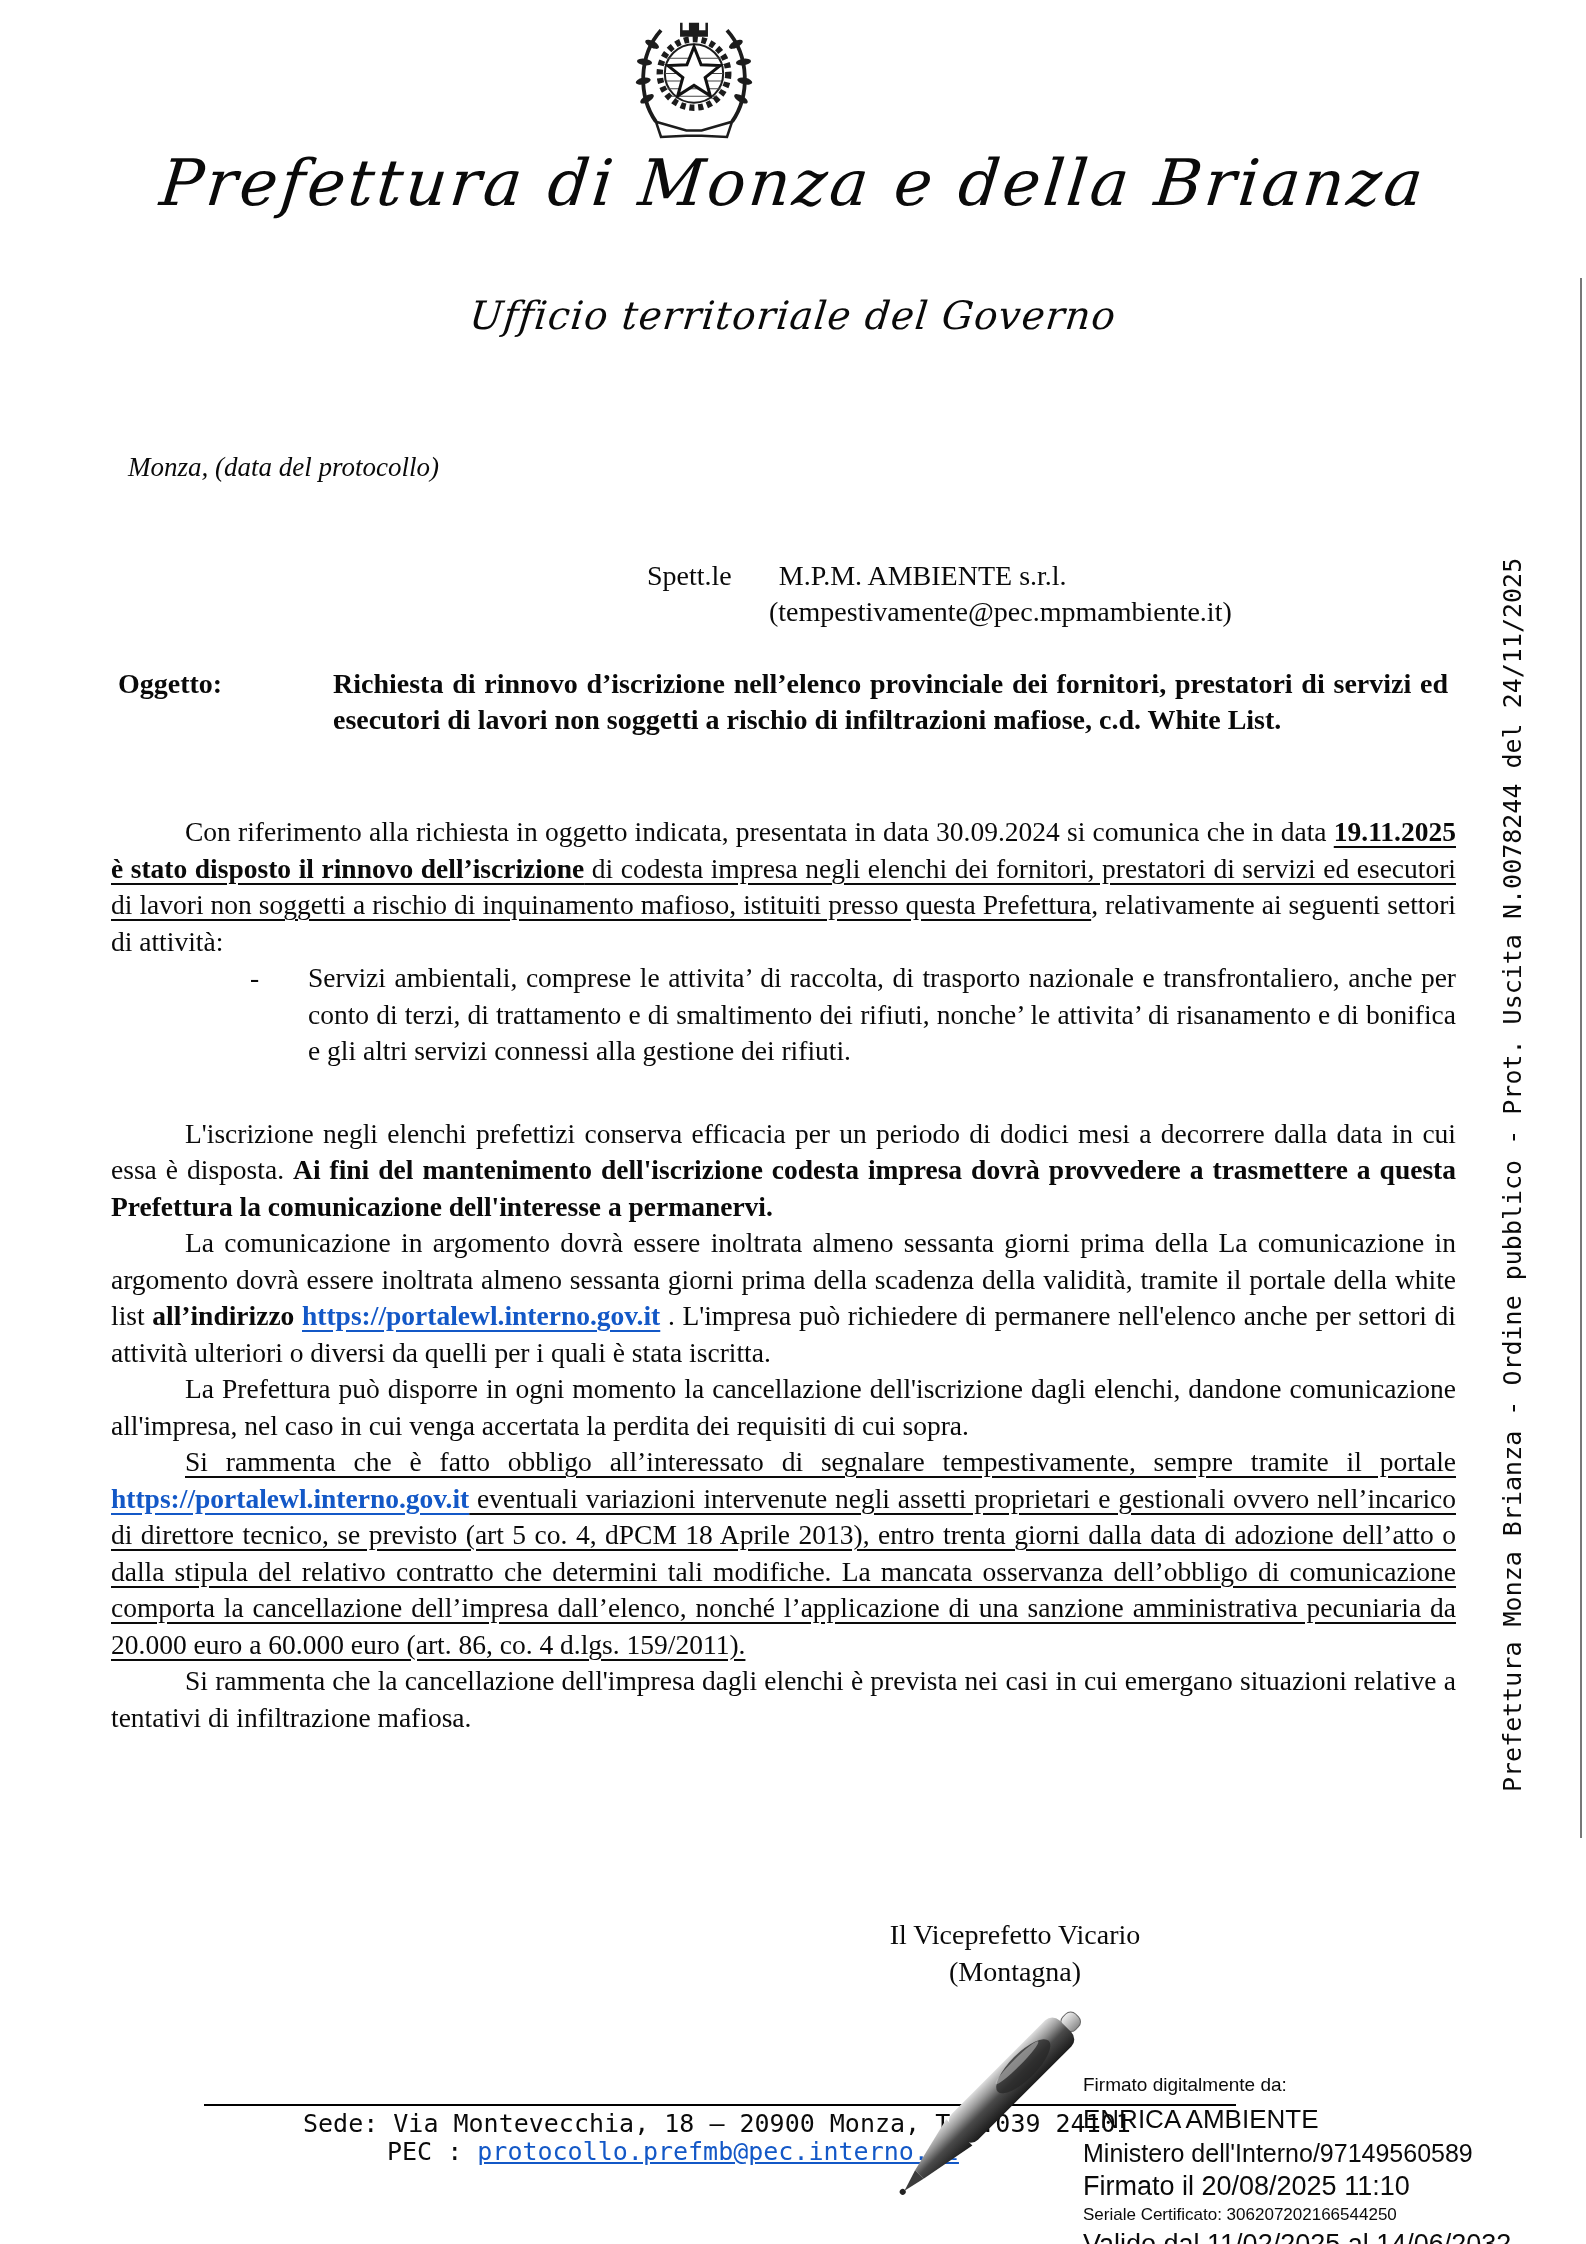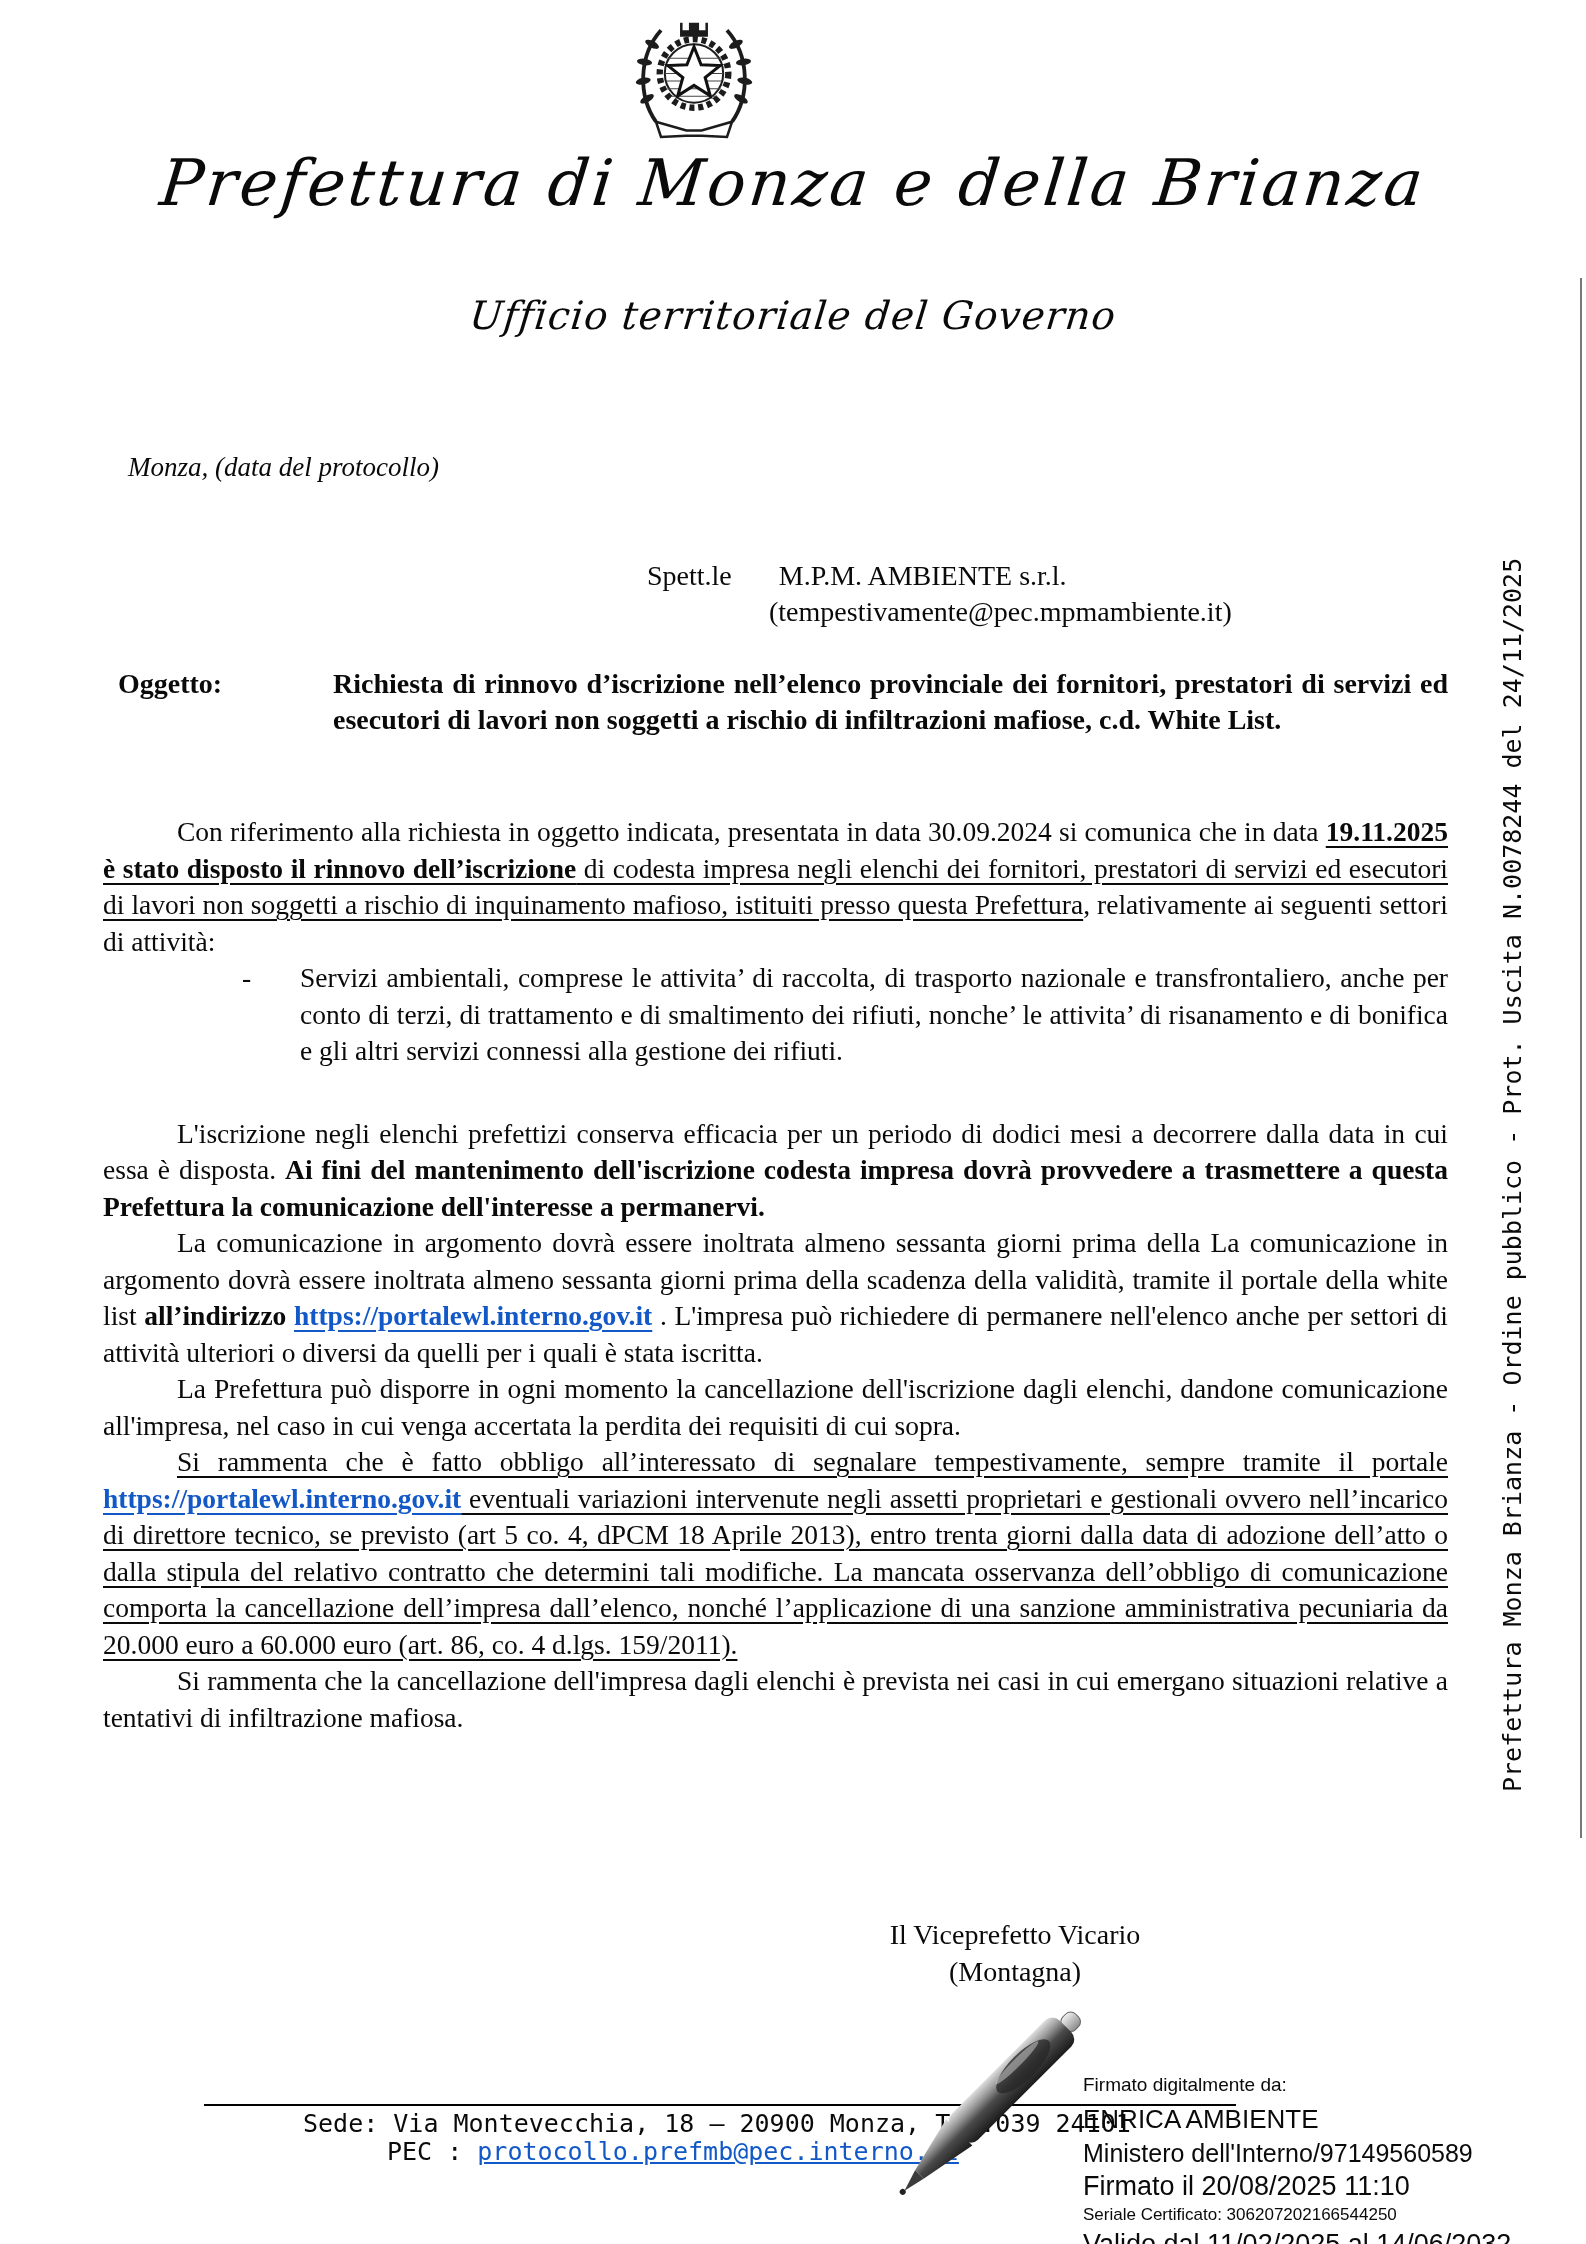--- a/index.html
+++ b/index.html
@@ -22,21 +22,21 @@
   .recipient{left:647px;top:558px;font-size:28px;line-height:36px;}
   .recipient .row{display:flex;gap:47px;}
   .recipient .email{margin-left:122px;}
 
   
   .subject{left:103px;top:666px;width:1345px;font-weight:bold;font-size:28px;line-height:36px;}
   .subject .lbl{position:absolute;left:15px;top:0;}
   .subject .txt{display:block;padding-left:230px;text-align:justify;}
 
   
-  .bodytext{left:103px;top:814px;width:1345px;font-size:27.5px;line-height:36.5px;}
+  .bodytext{left:111px;top:814px;width:1345px;font-size:27.5px;line-height:36.5px;}
   .para{margin:0;text-align:justify;text-indent:74px;}
   .gap1{margin-top:36px;}
   .gap2{margin-top:46px;}
   .bullet{position:relative;margin:0;padding-left:197px;text-align:justify;}
   .bullet .dash{position:absolute;left:139px;top:0;}
   .b{font-weight:bold;}
   .u{text-decoration:underline;text-underline-offset:5px;text-decoration-thickness:1.5px;}
   .link{color:var(--link,#1358c7);font-weight:bold;text-decoration:underline;
         text-underline-offset:5px;cursor:pointer;}
 

